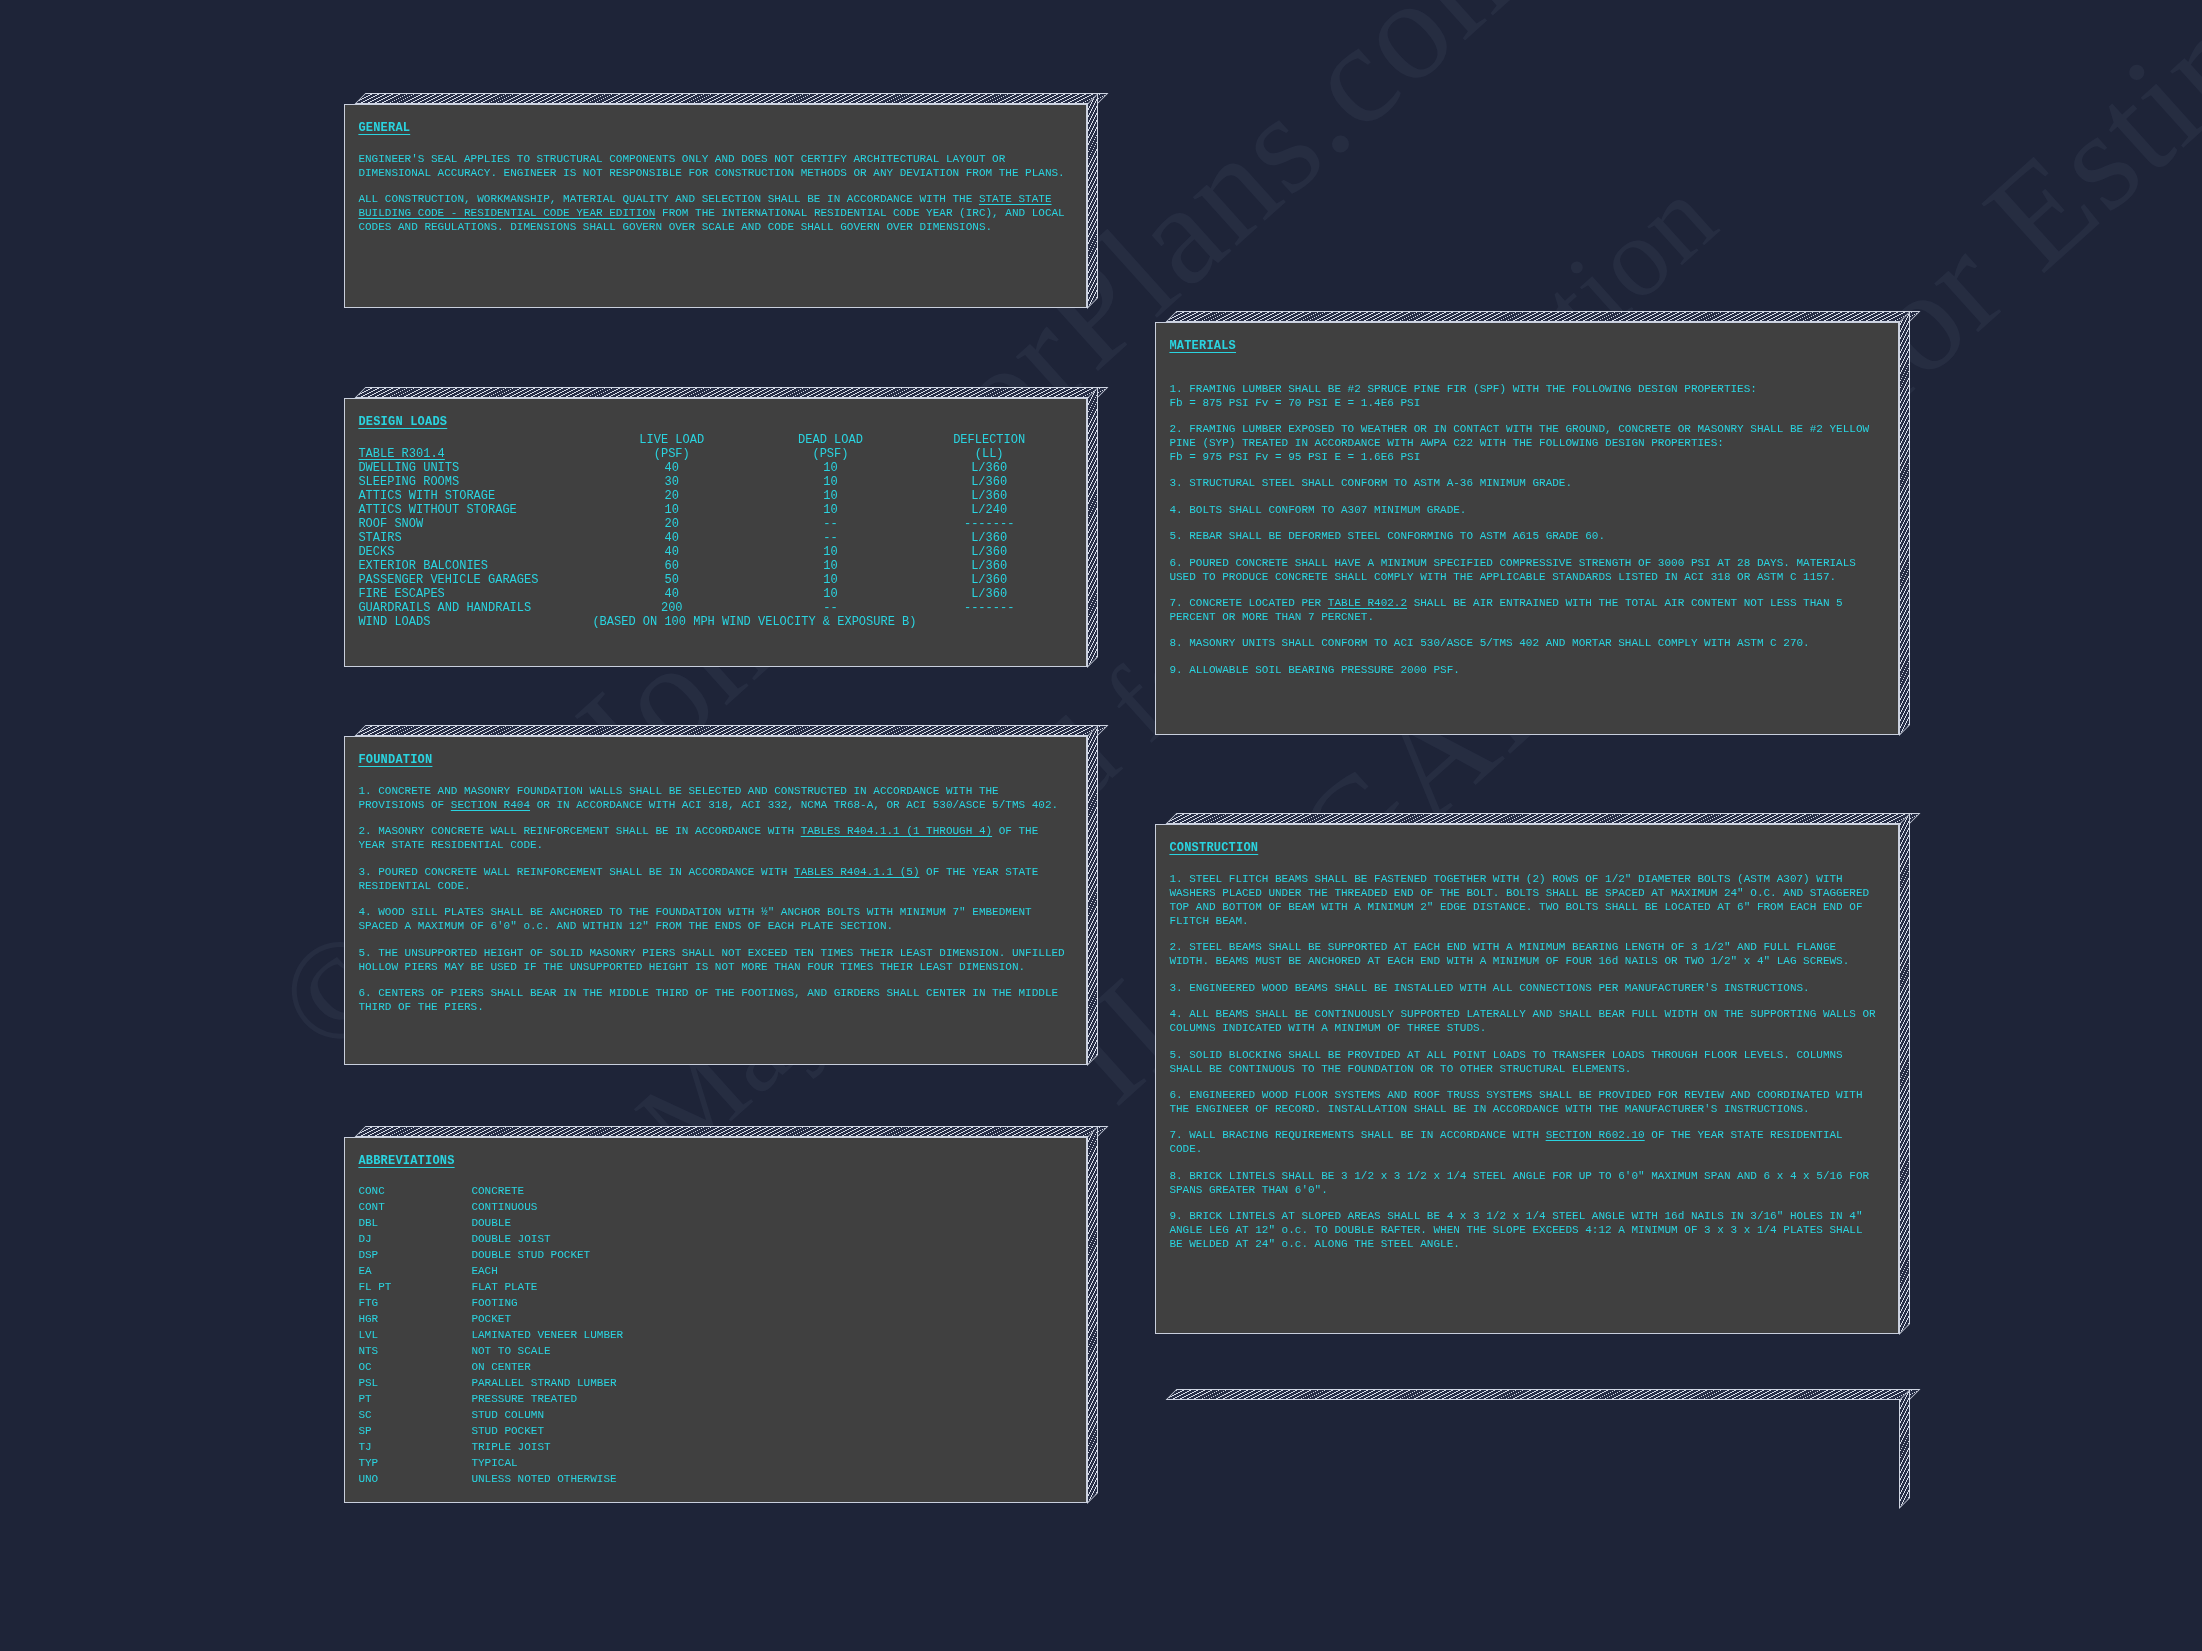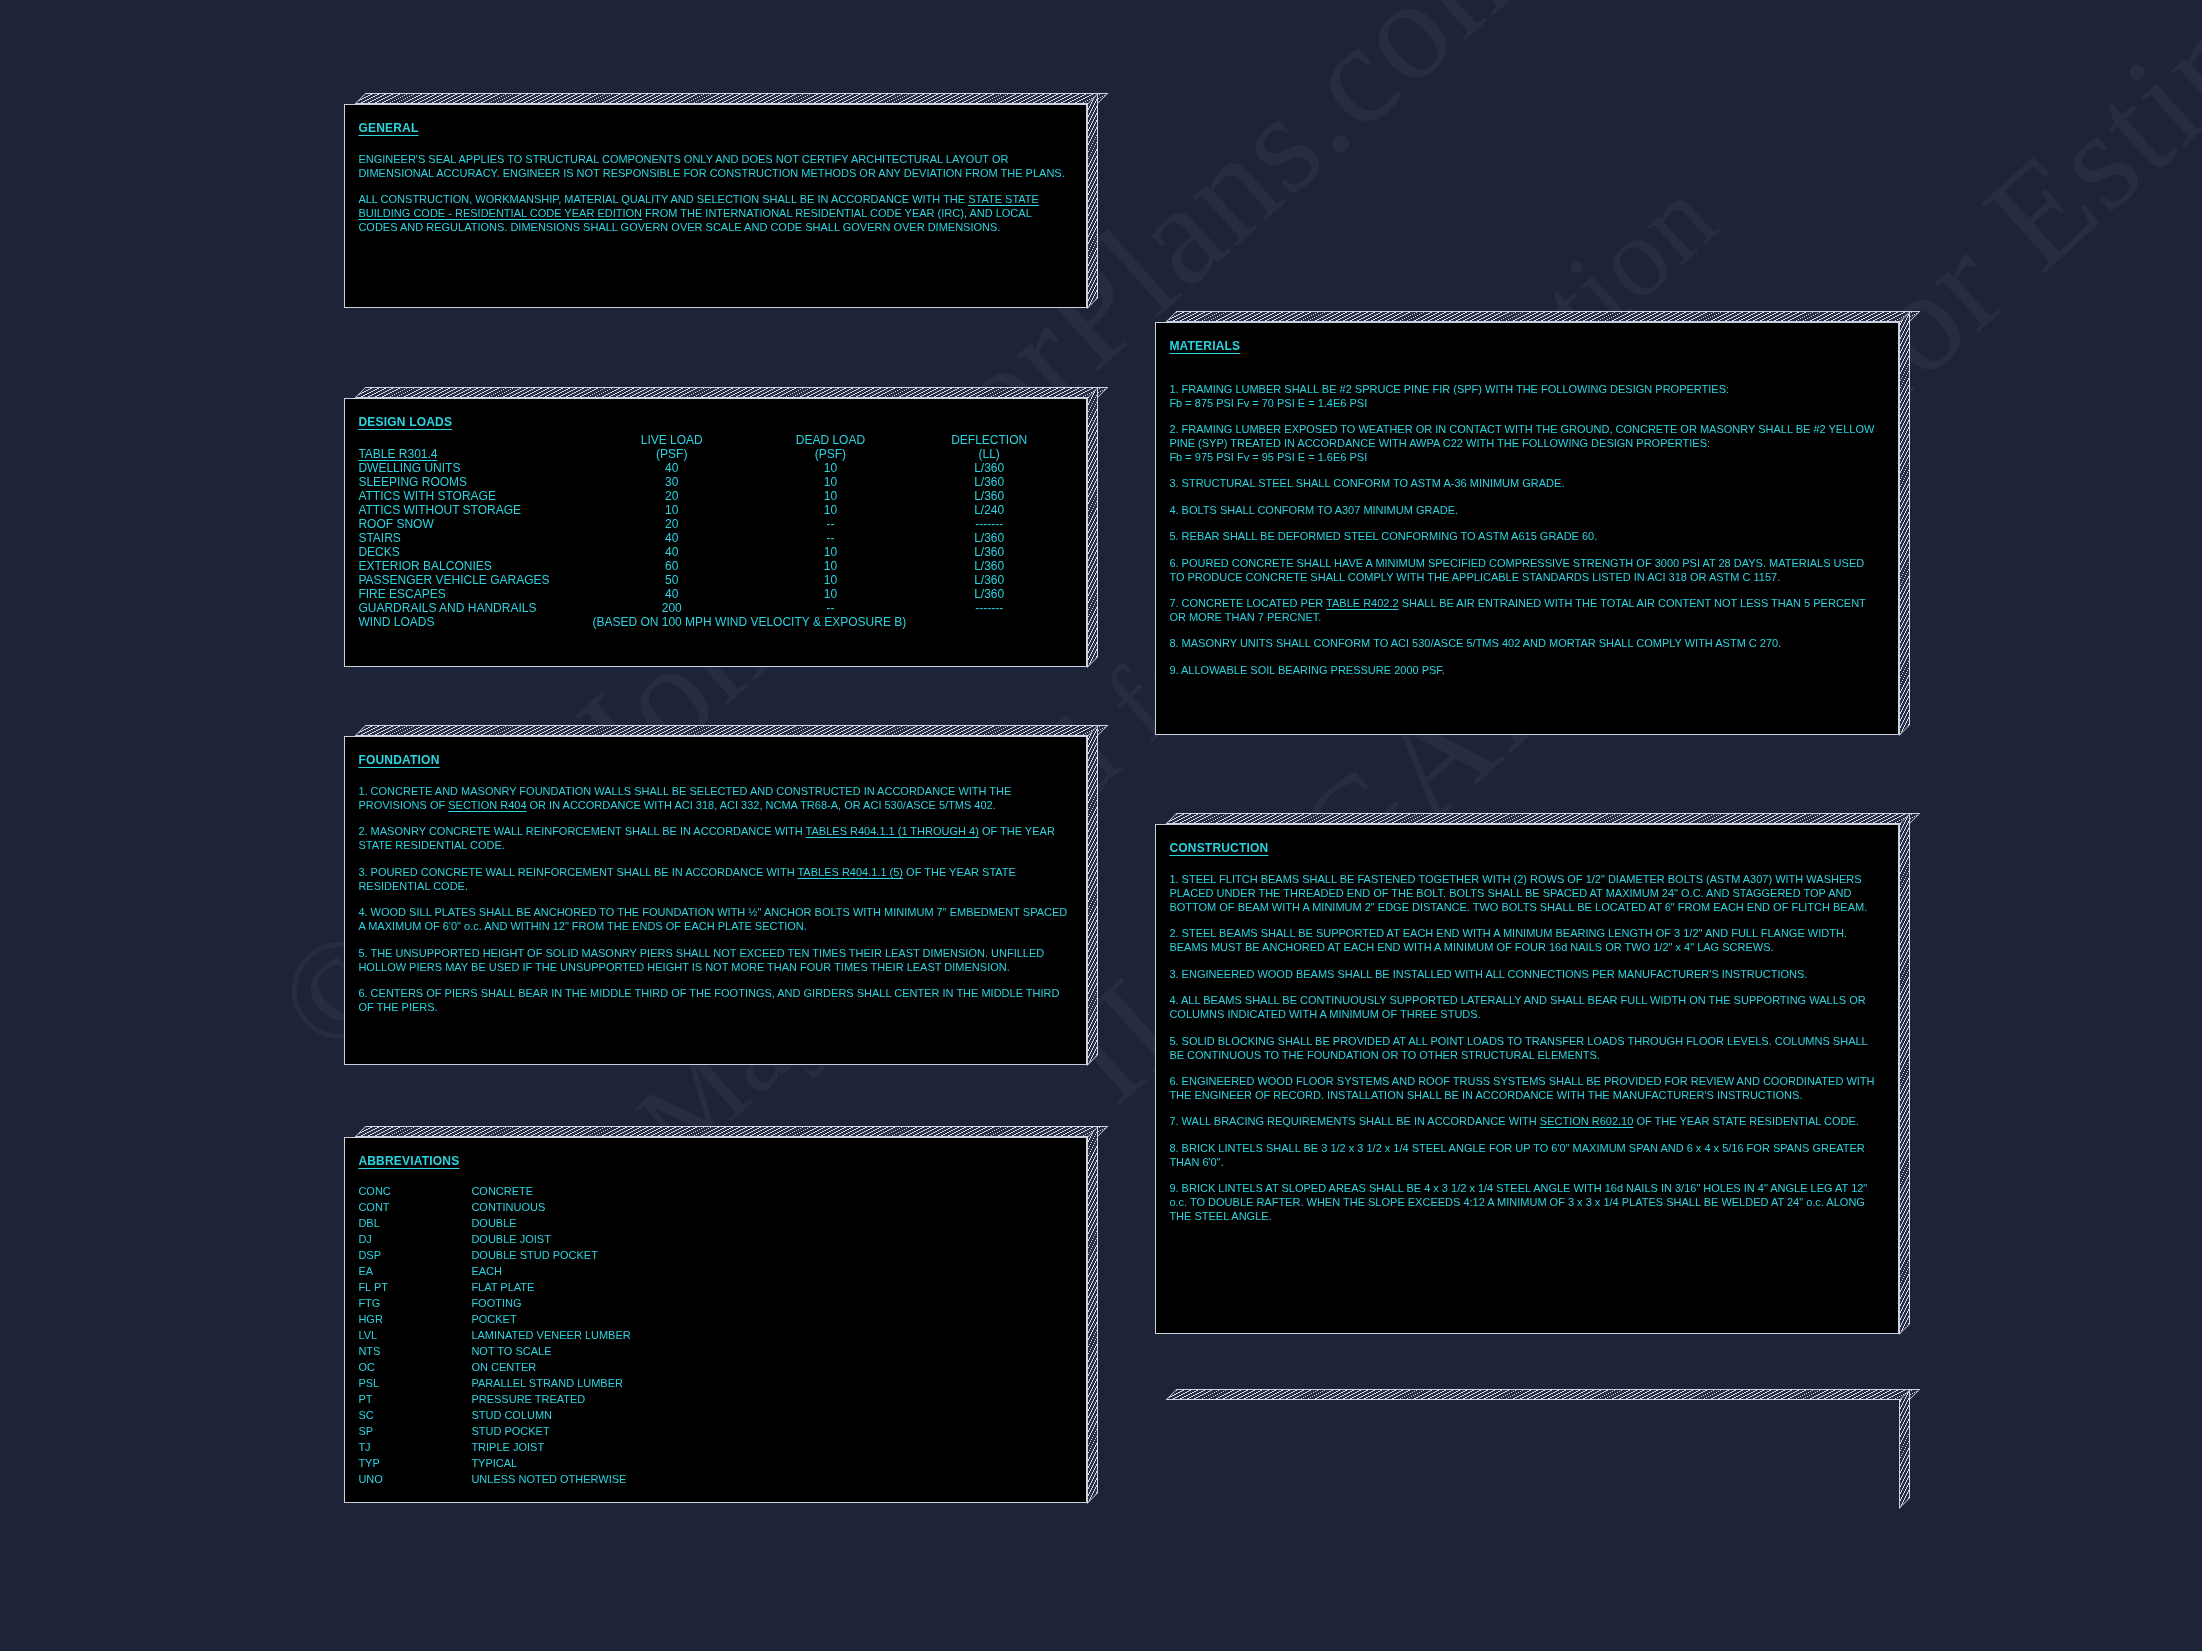--- a/index.html
+++ b/index.html
@@ -78,22 +78,23 @@
     right: 0; width: 10.5px;
     top: 10.5px; bottom: 0;
     transform: skewY(-45deg);
     transform-origin: top left;
   }
   .panel .body {
     position: absolute;
     left: 0; top: 10.5px;
     right: 10.5px; bottom: 0;
     border: 1px solid #c9cfdd;
-    background: #000000;
+    background: #404040;
     box-sizing: border-box;
+    font-family: Liberation Mono, monospace;
   }
   .panel .content {
     position: absolute;
     inset: 0;
     padding: 13.4px 17px 9.6px 13.4px;
     box-sizing: border-box;
   }
 
   
   .sect-title {

